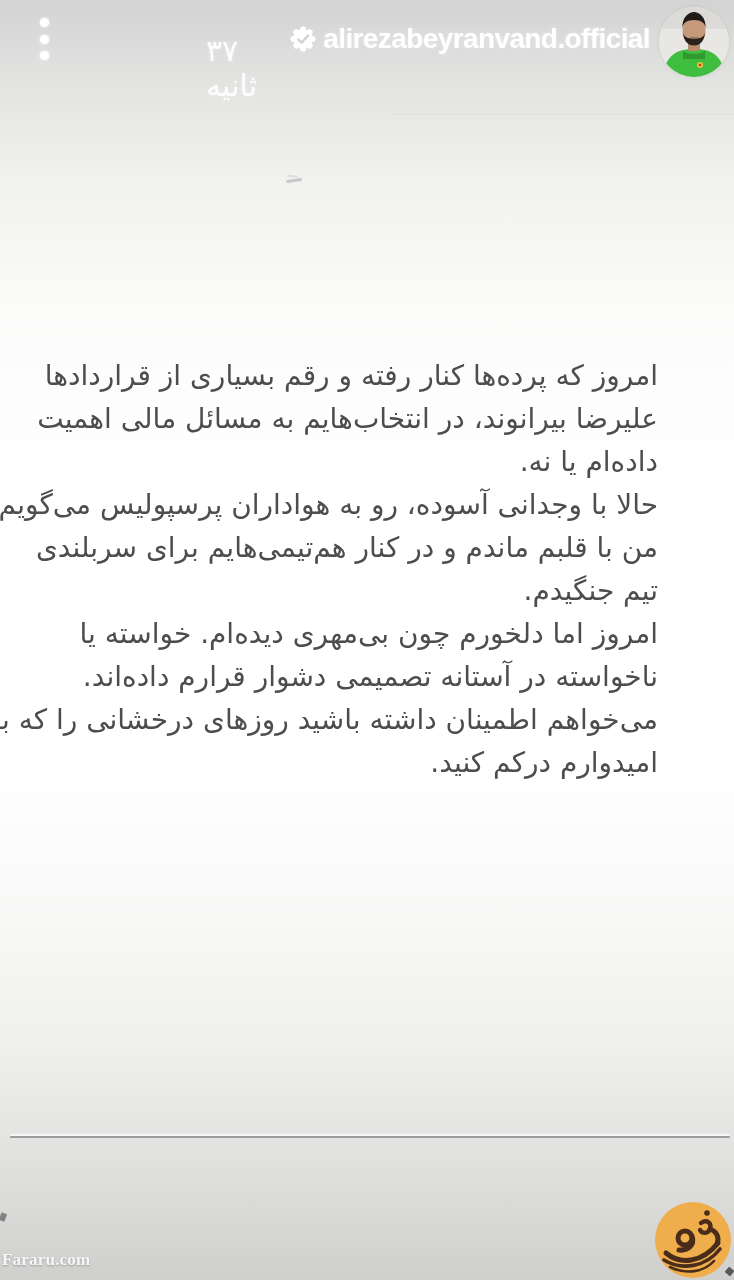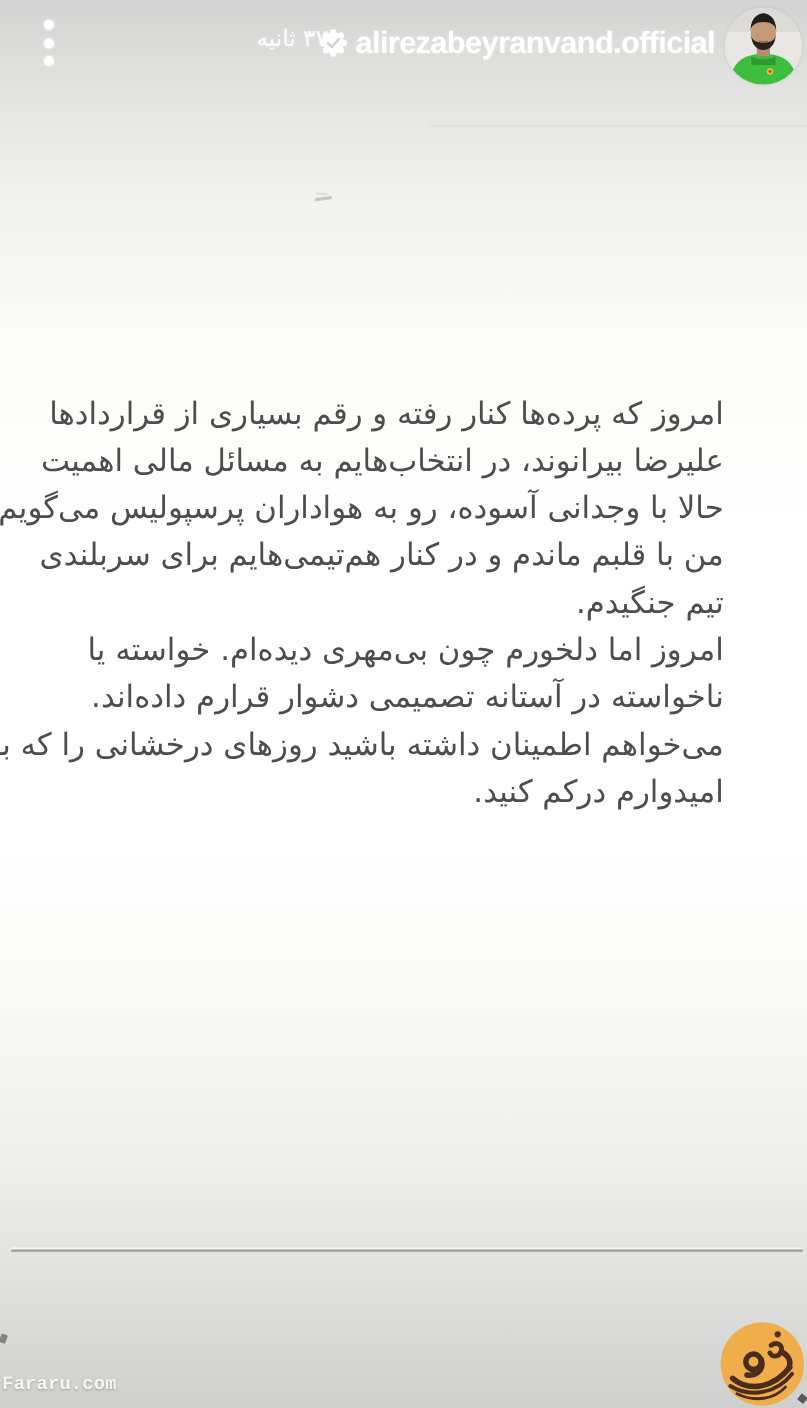--- a/index.html
+++ b/index.html
@@ -19,23 +19,23 @@
   .menu-dots{
     position:absolute; left:33px; top:18px; width:22px; height:42px;
     display:flex; flex-direction:column; align-items:center; justify-content:space-between;
     cursor:pointer;
   }
   .menu-dots span{
     width:9px;height:9px;border-radius:50%;
     background:#ffffff; box-shadow:0 0 3px rgba(255,255,255,.9);
   }
   .story-time{
-    position:absolute; left:206px; top:23px; width:92px;
-    text-align:right;
-    color:#fdfdfd; font-size:21px;
+    position:absolute; left:206px; top:33px; width:92px;
+    text-align:left;
+    color:#fdfdfd; font-size:30px;
     direction:rtl;
     text-shadow:0 0 4px rgba(255,255,255,.4);
   }
   .user-row{
     position:absolute; right:84px; top:22px; height:34px;
     display:flex; align-items:center; gap:7px;
     cursor:pointer;
   }
   .verified{width:26px;height:26px;flex:0 0 auto;}
   .username{
@@ -79,21 +79,21 @@
 
   
   .divider{
     position:absolute; top:1136px; left:10px; right:4px; height:2px;
     background:#9c9c9c;
     box-shadow:0 -2px 1px rgba(255,255,255,.75);
     border-radius:1px;
   }
   .watermark{
     position:absolute; left:2px; top:1250px;
-    font-family:Liberation Mono, monospace;
+    font-family:Liberation Serif, serif;
     font-size:17px; font-weight:bold;
     color:#f7f7f7;
     text-shadow:0 1px 2px rgba(90,90,90,.45);
     letter-spacing:0.2px;
   }
   .fararu-logo{
     position:absolute; left:654px; top:1201px; width:78px; height:78px;
   }
   .corner-speck{
     position:absolute; left:726px; top:1268px; width:7px; height:7px;
@@ -158,20 +158,21 @@
       <path d="M31 29.5 C33 30.6 37 30.6 39 29.5 L38 32 L32 32 Z" fill="#8f6a52"></path>
     </svg>
   </div>
 
   <div class="seam"></div>
   <div class="smudge"></div>
 
   <div class="story-text">
     <div class="line">امروز که پرده‌ها کنار رفته و رقم بسیاری از قراردادها</div>
     <div class="line">علیرضا بیرانوند، در انتخاب‌هایم به مسائل مالی اهمیت</div>
+    <div class="line">داده‌ام یا نه.</div>
     <div class="line">حالا با وجدانی آسوده، رو به هواداران پرسپولیس می‌گویم:</div>
     <div class="line">من با قلبم ماندم و در کنار هم‌تیمی‌هایم برای سربلندی</div>
     <div class="line">تیم جنگیدم.</div>
     <div class="line">امروز اما دلخورم چون بی‌مهری دیده‌ام. خواسته یا</div>
     <div class="line">ناخواسته در آستانه تصمیمی دشوار قرارم داده‌اند.</div>
     <div class="line">می‌خواهم اطمینان داشته باشید روزهای درخشانی را که با</div>
     <div class="line">امیدوارم درکم کنید.</div>
   </div>
 
   <div class="divider"></div>

